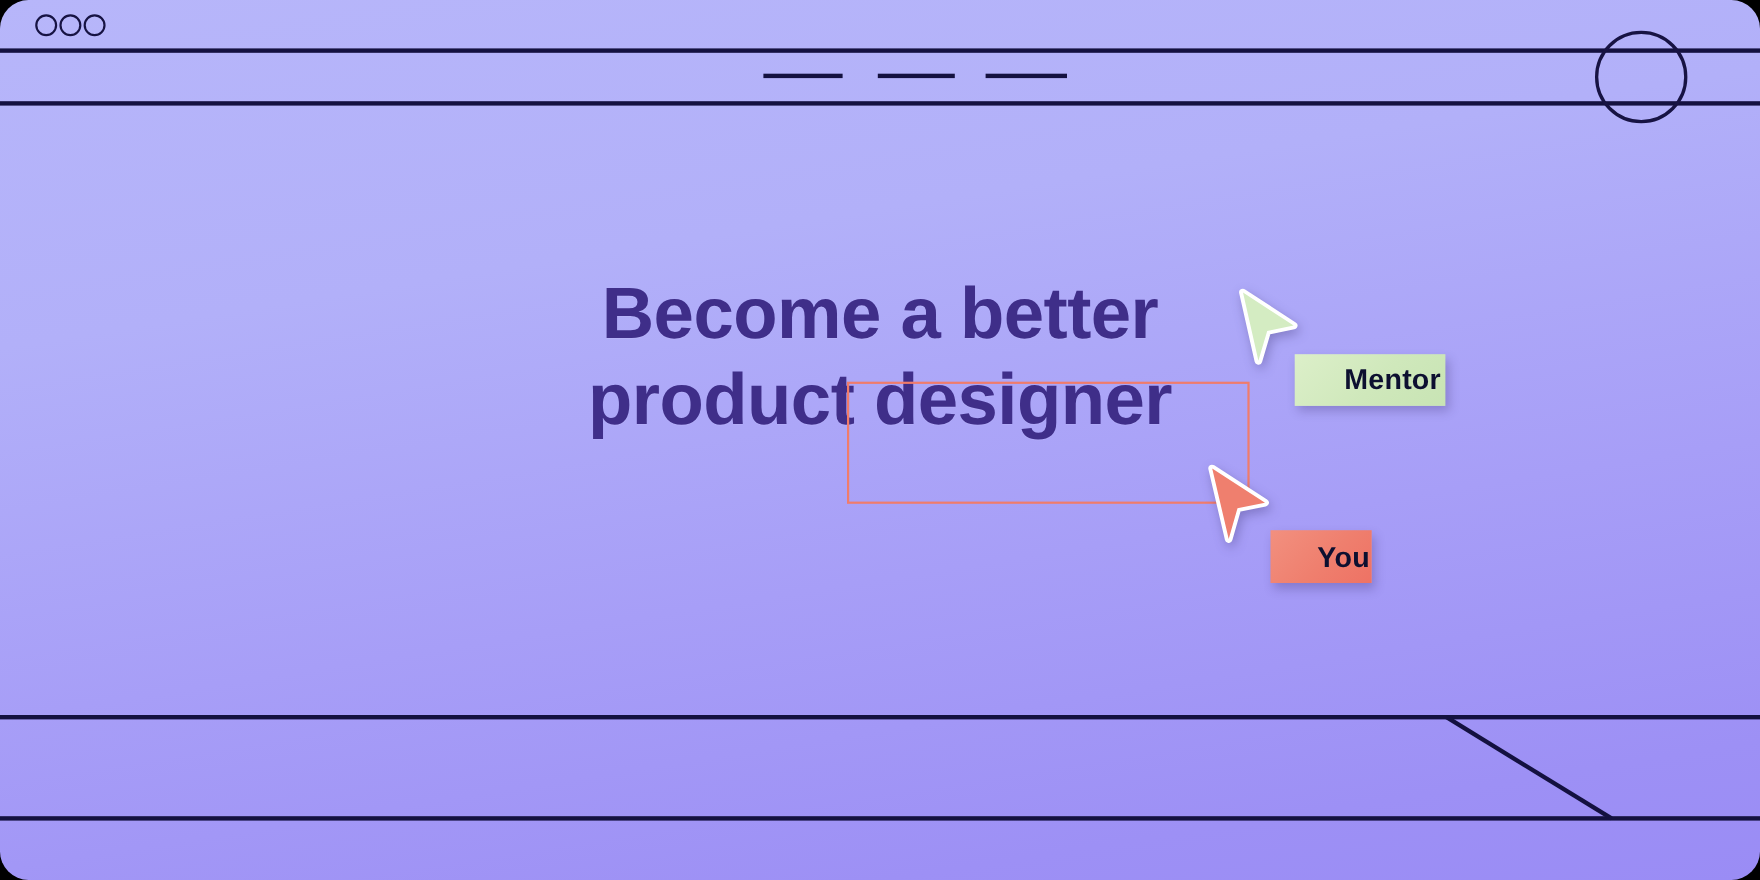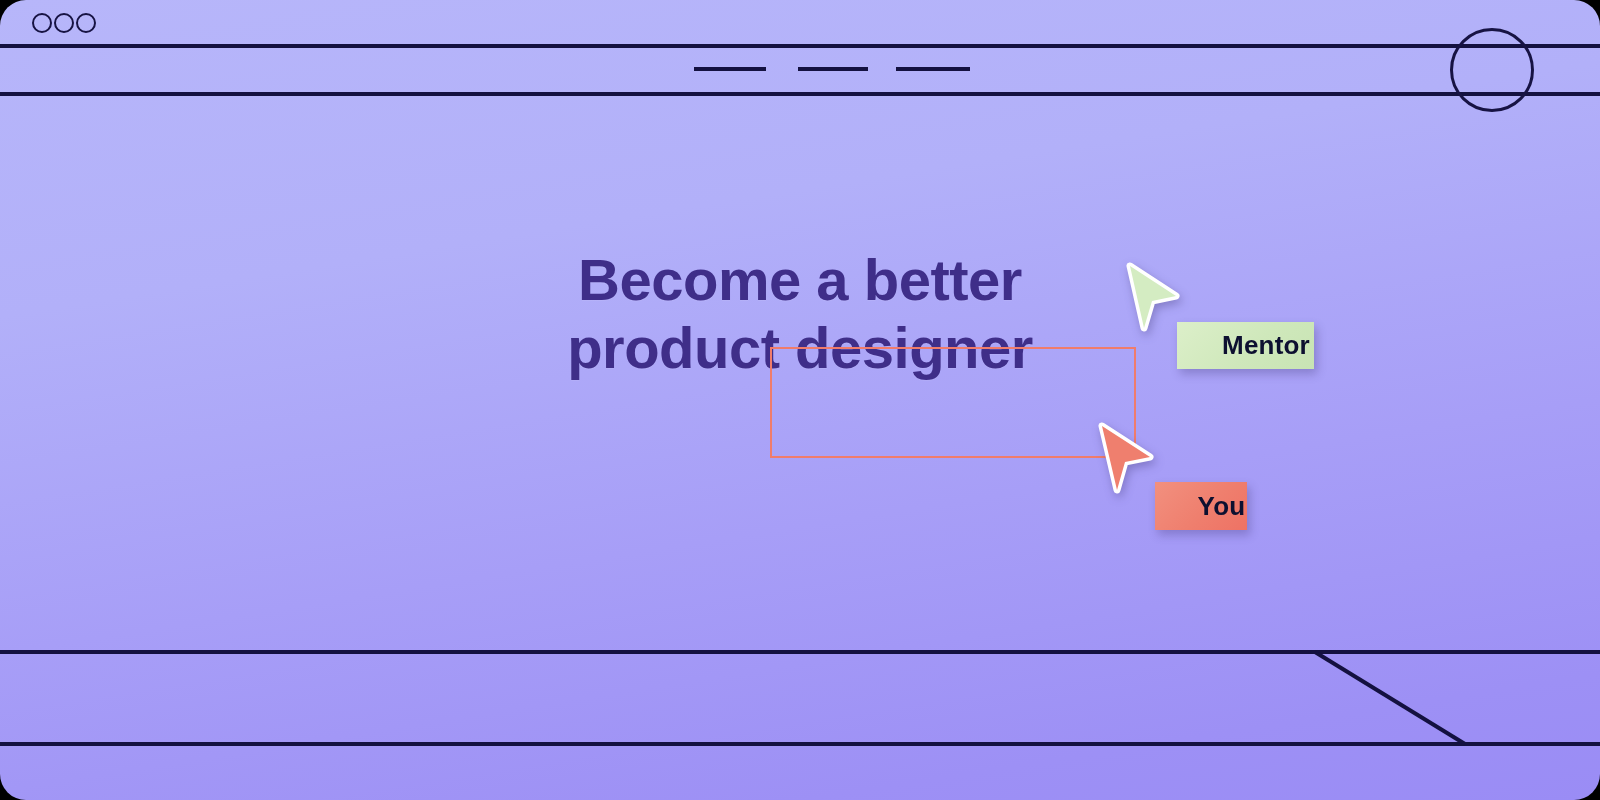--- a/index.html
+++ b/index.html
@@ -61,21 +61,21 @@
     pointer-events:none;
   }
 
   
   #headline {
     position:absolute;
     left:0; top:246px;
     width:1600px;
     text-align:center;
     color:#3f2e89;
-    font-size:58px;
+    font-size:66px;
     font-weight:bold;
     line-height:1.18;
     letter-spacing:-0.5px;
     white-space:pre-line;
     text-shadow:0 1px 0 rgba(255,255,255,.08);
   }
 
   
   #selection-box {
     position:absolute;

